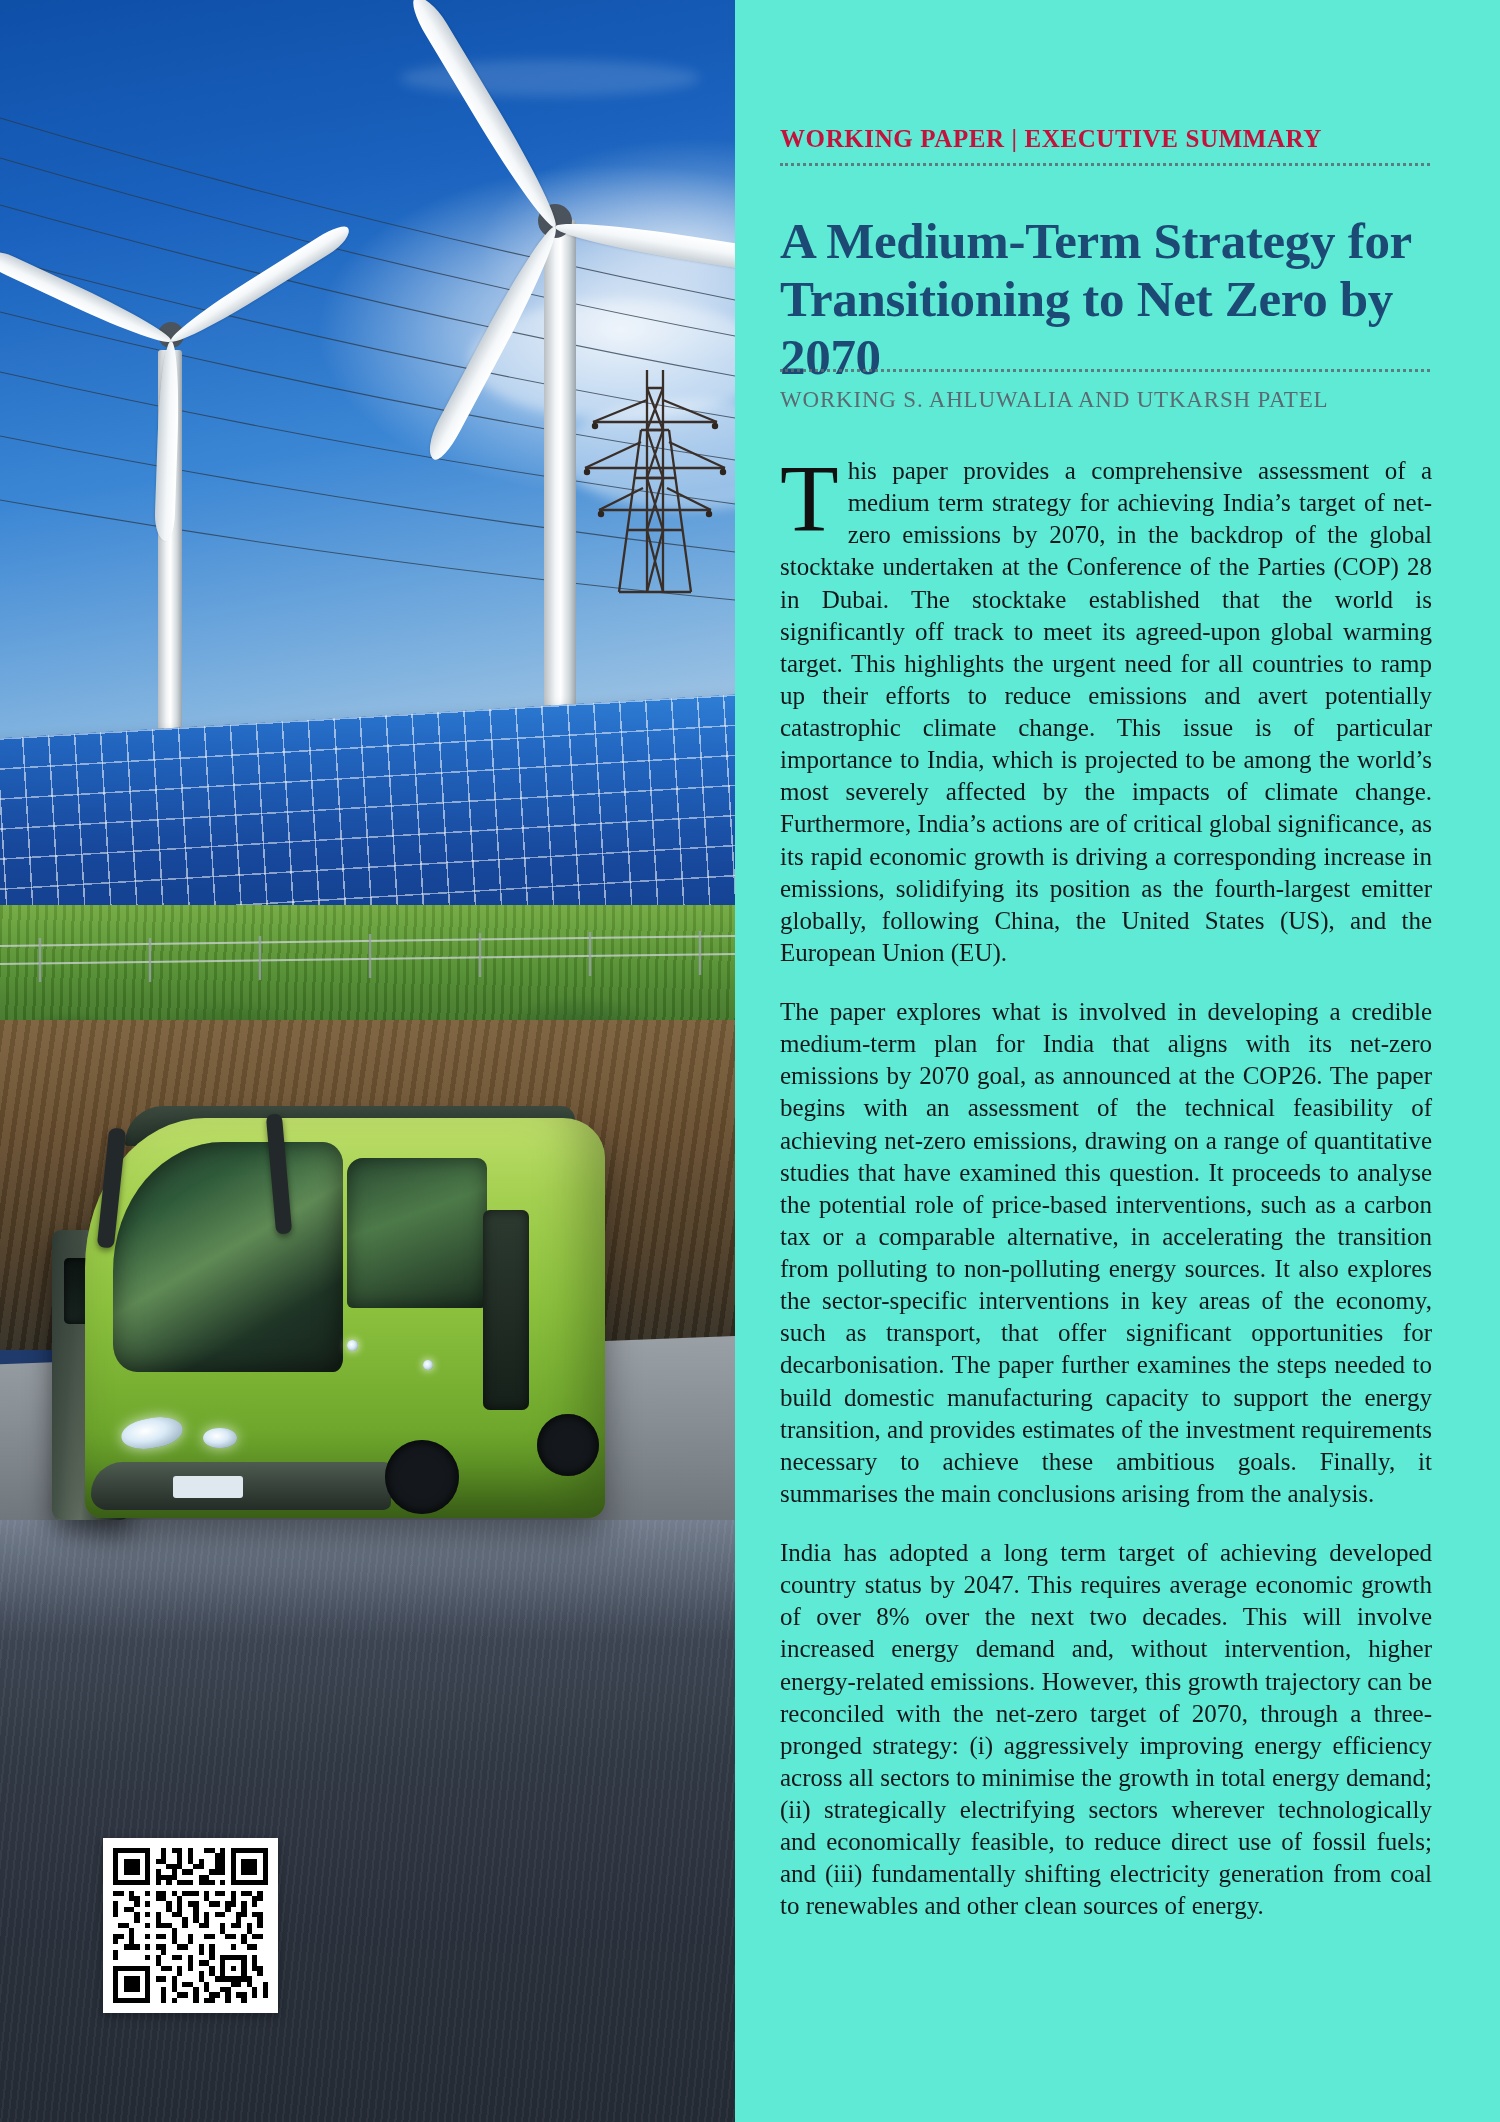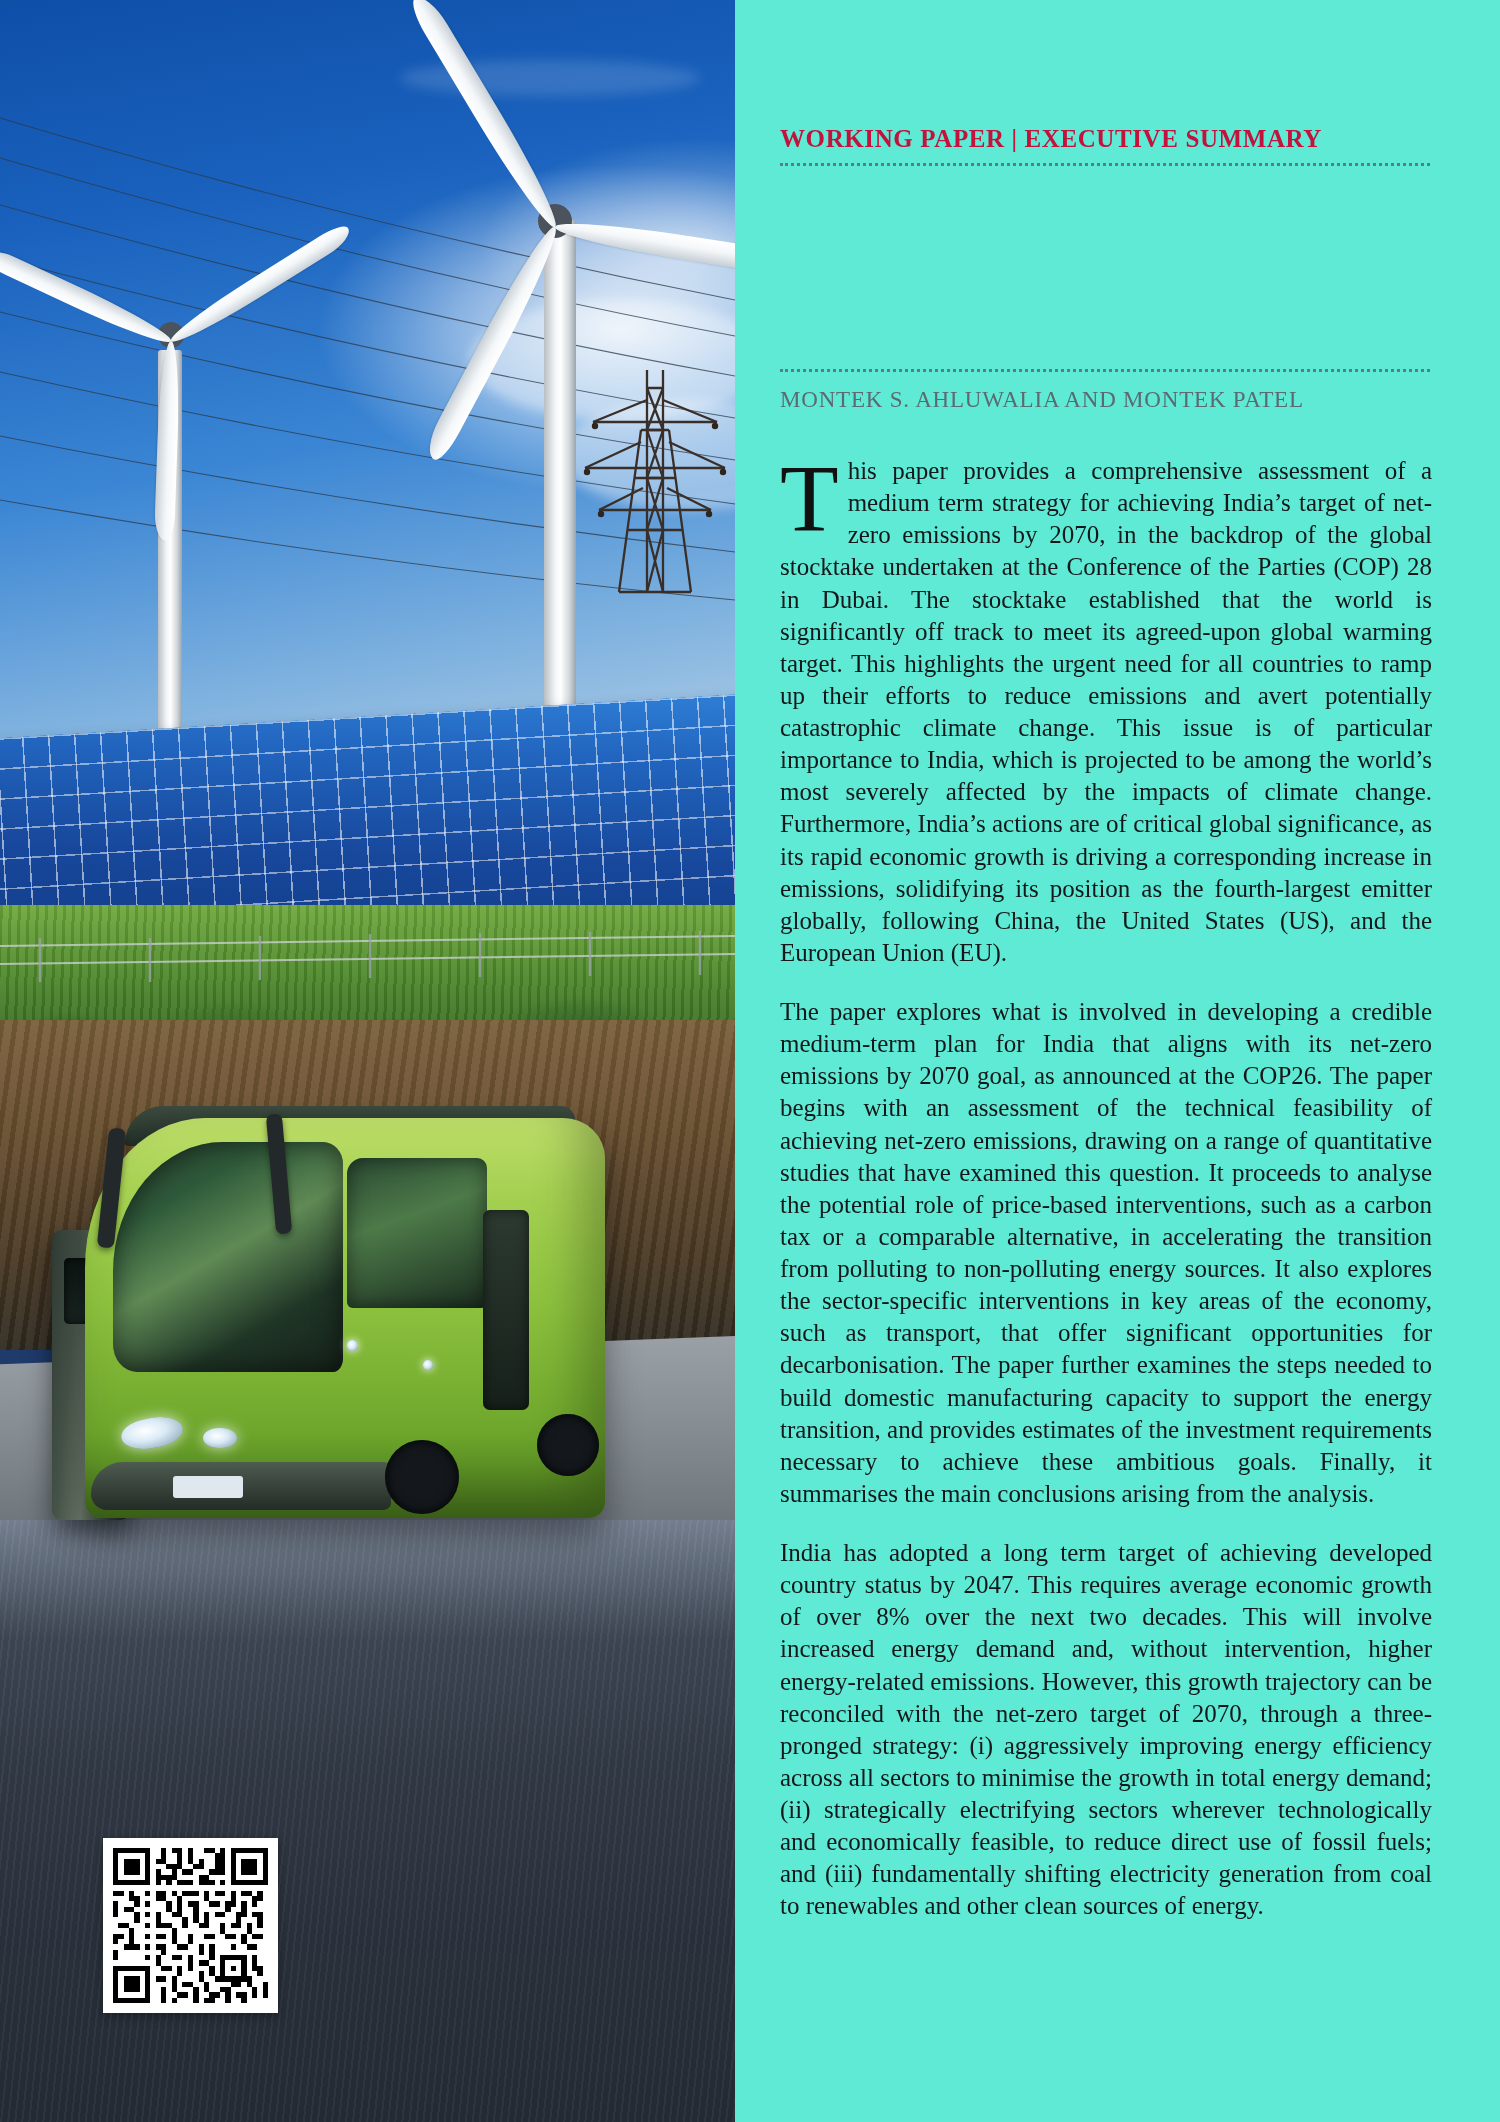--- a/index.html
+++ b/index.html
@@ -470,24 +470,25 @@
       </svg>
     </div>
   </div>
 
   <div class="text-col">
 
     <div class="kicker">WORKING PAPER | EXECUTIVE SUMMARY</div>
 
     <div class="rule rule-top"></div>
 
+    <h1 class="title">A Medium-Term Strategy for Transitioning to Net Zero by 2070</h1>
 
     <div class="rule rule-mid"></div>
 
-    <div class="authors">MONTEK S. AHLUWALIA AND MONTEK PATEL</div>
+    <div class="authors">WORKING S. AHLUWALIA AND UTKARSH PATEL</div>
 
     <div class="body">
       <p class="dropcap">This paper provides a comprehensive assessment of a medium term strategy for achieving India’s target of net-zero emissions by 2070, in the backdrop of the global stocktake undertaken at the Conference of the Parties (COP) 28 in Dubai. The stocktake established that the world is significantly off track to meet its agreed-upon global warming target. This highlights the urgent need for all countries to ramp up their efforts to reduce emissions and avert potentially catastrophic climate change. This issue is of particular importance to India, which is projected to be among the world’s most severely affected by the impacts of climate change. Furthermore, India’s actions are of critical global significance, as its rapid economic growth is driving a corresponding increase in emissions, solidifying its position as the fourth-largest emitter globally, following China, the United States (US), and the European Union (EU).</p>
       <p>The paper explores what is involved in developing a credible medium-term plan for India that aligns with its net-zero emissions by 2070 goal, as announced at the COP26. The paper begins with an assessment of the technical feasibility of achieving net-zero emissions, drawing on a range of quantitative studies that have examined this question. It proceeds to analyse the potential role of price-based interventions, such as a carbon tax or a comparable alternative, in accelerating the transition from polluting to non-polluting energy sources. It also explores the sector-specific interventions in key areas of the economy, such as transport, that offer significant opportunities for decarbonisation. The paper further examines the steps needed to build domestic manufacturing capacity to support the energy transition, and provides estimates of the investment requirements necessary to achieve these ambitious goals. Finally, it summarises the main conclusions arising from the analysis.</p>
       <p>India has adopted a long term target of achieving developed country status by 2047. This requires average economic growth of over 8% over the next two decades. This will involve increased energy demand and, without intervention, higher energy-related emissions. However, this growth trajectory can be reconciled with the net-zero target of 2070, through a three-pronged strategy: (i) aggressively improving energy efficiency across all sectors to minimise the growth in total energy demand; (ii) strategically electrifying sectors wherever technologically and economically feasible, to reduce direct use of fossil fuels; and (iii) fundamentally shifting electricity generation from coal to renewables and other clean sources of energy.</p>
     </div>
   </div>
 </div>
 
 </body></html>

